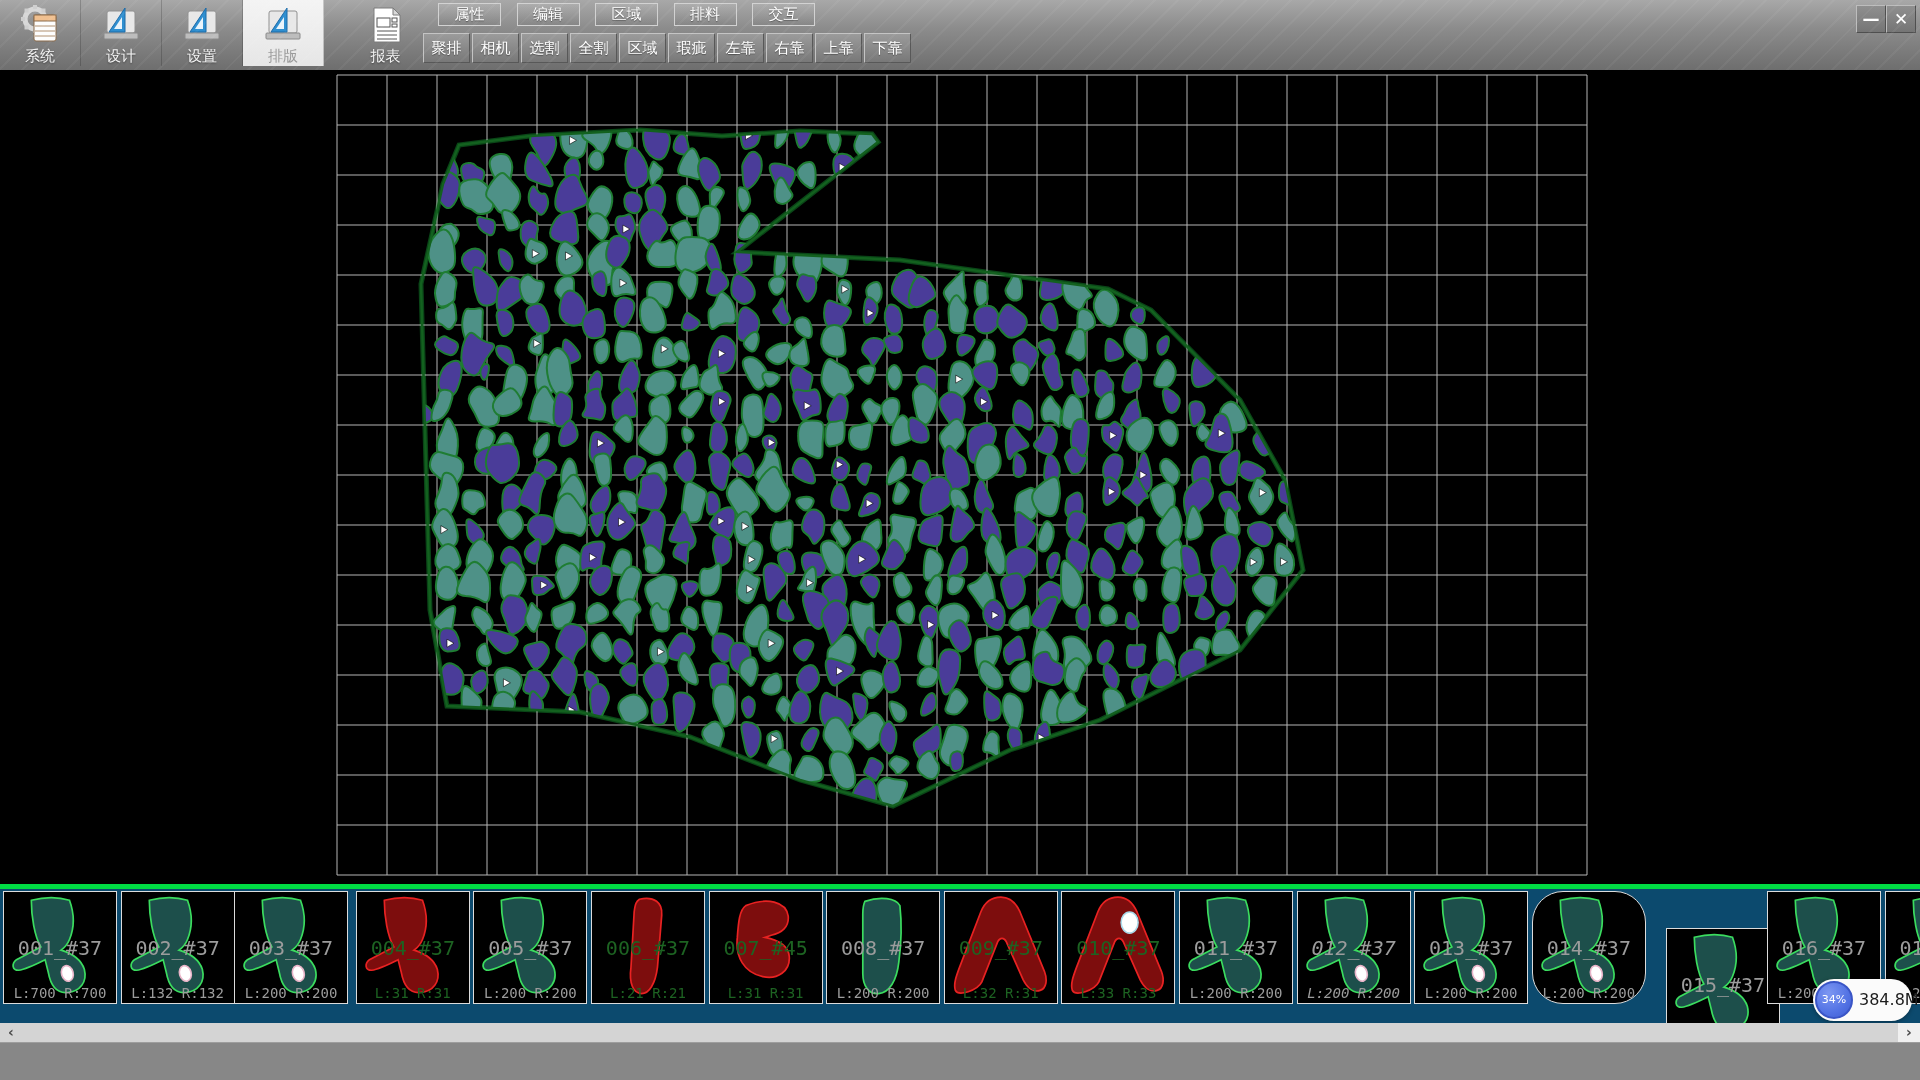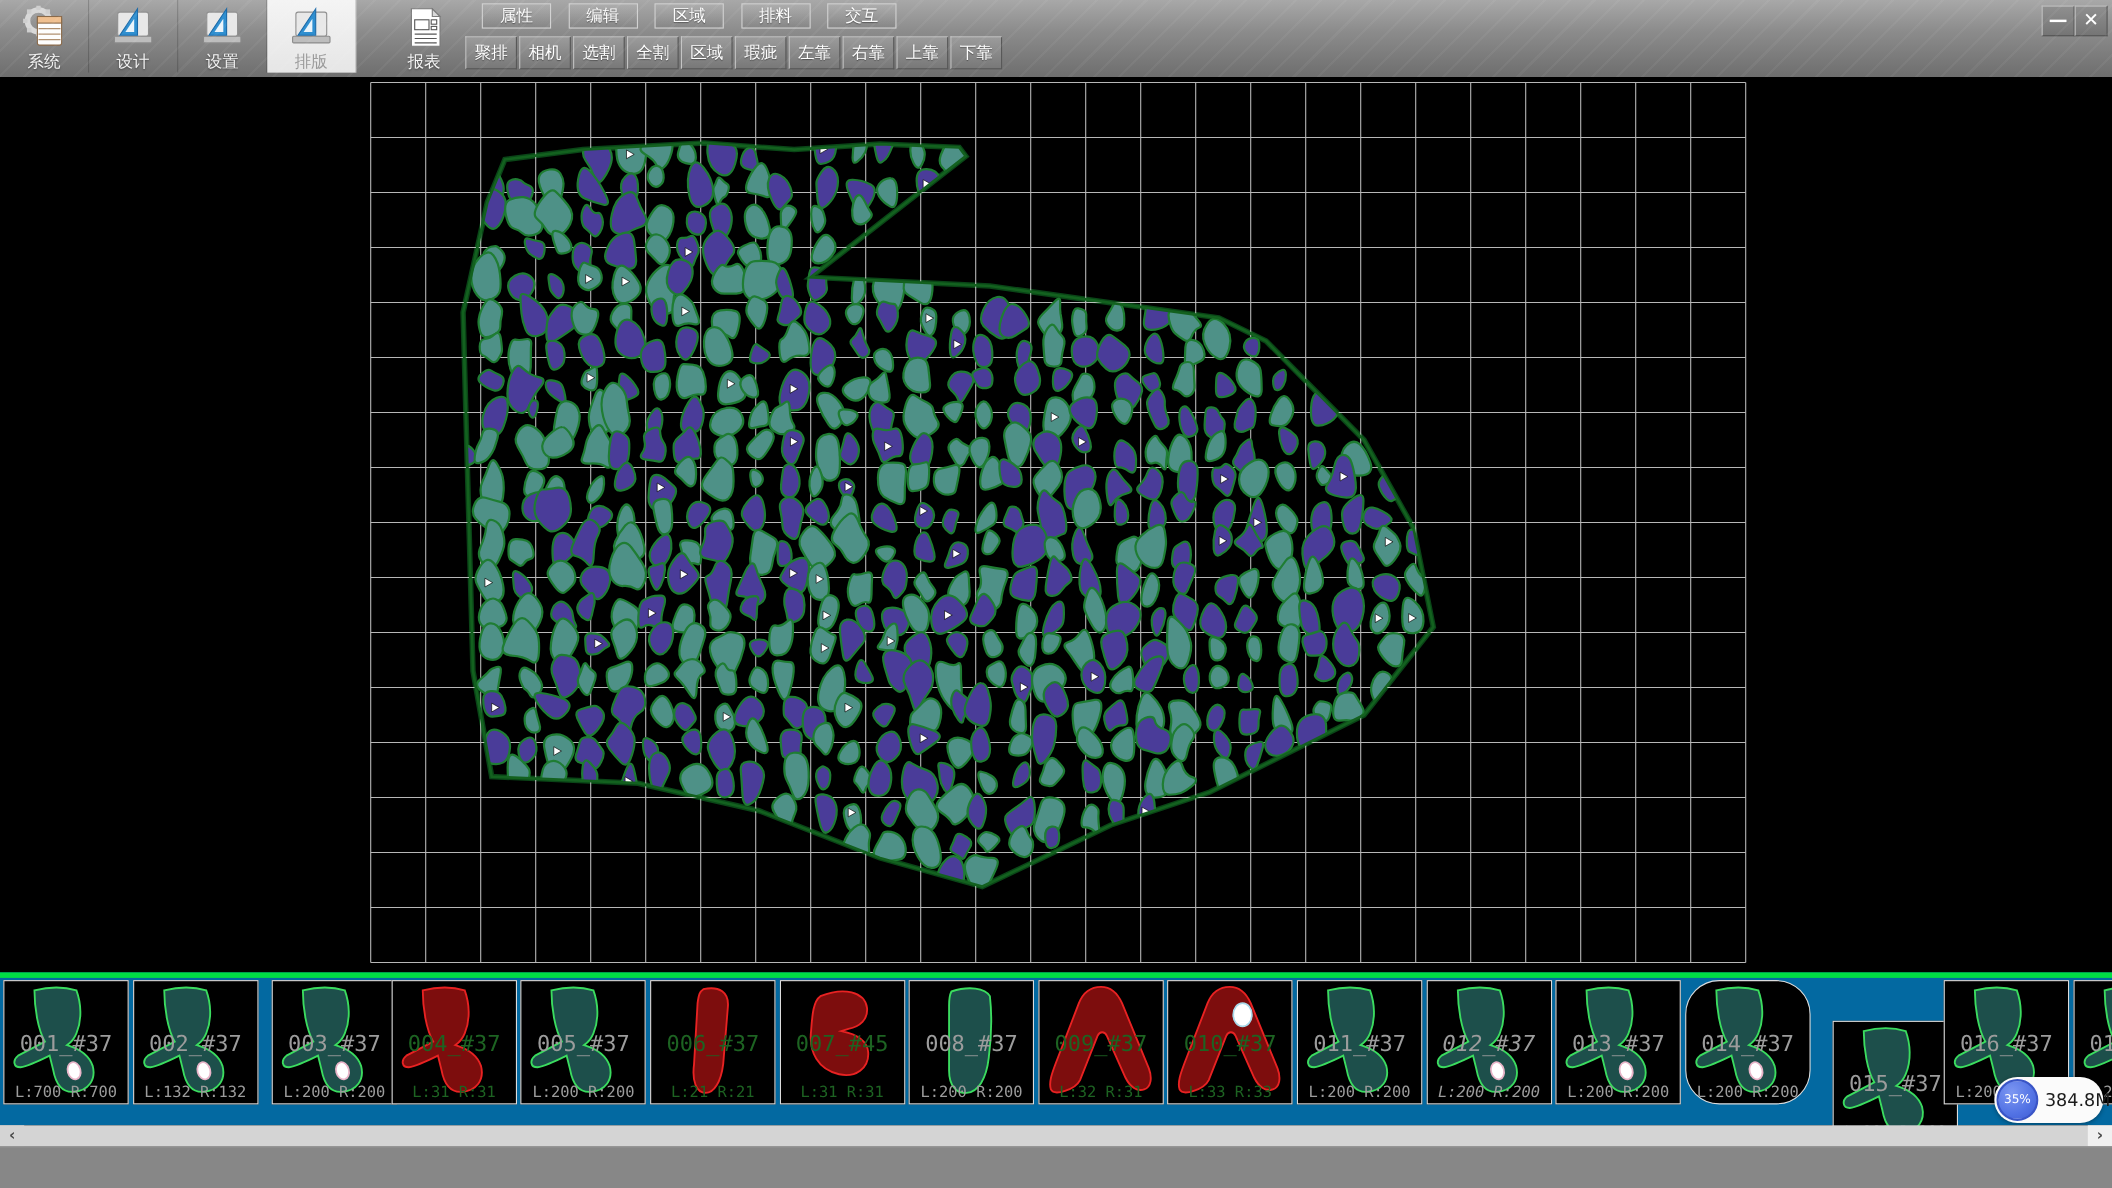--- a/index.html
+++ b/index.html
@@ -32,21 +32,21 @@
   .win-btn{position:absolute;top:5px;width:30px;height:28px;box-sizing:border-box;
           background:linear-gradient(#8f8f8f,#757575);
           border:1px solid;border-color:#bdbdbd #4f4f4f #4f4f4f #bdbdbd;
           color:#fff;font-size:17px;font-weight:bold;text-align:center;line-height:26px;}
 
   
   .canvas{position:absolute;left:0;top:70px;width:1920px;height:814px;background:#000;}
   .canvas svg{position:absolute;left:0;top:0;}
 
   
-  .strip{position:absolute;left:0;top:884px;width:1920px;height:139px;background:#0369a1;}
+  .strip{position:absolute;left:0;top:884px;width:1920px;height:139px;background:#0c4a6e;}
   .strip-line{position:absolute;left:0;top:0;width:1920px;height:5px;}
   .cell{position:absolute;top:7px;height:113px;width:114px;box-sizing:border-box;
         border:1px solid #dcdcdc;background:#000;overflow:hidden;}
   .cell svg{position:absolute;left:4px;top:1px;}
   .cell .pname{position:absolute;left:0;top:44px;width:100%;text-align:center;
         font-family:"DejaVu Sans Mono",monospace;font-size:20px;letter-spacing:0px;}
   .cell .plr{position:absolute;left:0;bottom:2px;width:100%;text-align:center;
         font-family:"DejaVu Sans Mono",monospace;font-size:14px;}
   .cell.teal .pname,.cell.teal .plr{color:#9c9c9c;}
   .cell.red .pname,.cell.red .plr{color:#1d6322;}
@@ -770,21 +770,21 @@
         <div class="plr">L:700 R:700</div>
       </div>
       <div class="cell teal" style="left: 120.6px;">
         <svg width="106" height="110" viewBox="0 0 100 100">
           <path d="M22,5 C34,2 48,2 58,5 C62,16 63,30 58,42 C56,47 53,50 50,52 C60,55 69,61 72,70 C75,82 68,91 56,92 C45,93 40,84 38,73 L35,61 C27,65 17,70 10,71 C4,71 3,65 8,61 L31,49 C25,39 22,20 22,5 Z" fill="#1d4f4b" stroke="#3bdc5f" stroke-width="1.6"></path>
           <ellipse cx="56" cy="74" rx="5.5" ry="7.5" fill="#fff" stroke="#e8b4c8" stroke-width="1.5" transform="rotate(-15 56 74)"></ellipse>
         </svg>
         <div class="pname">002_#37</div>
         <div class="plr">L:132 R:132</div>
       </div>
-      <div class="cell teal" style="left: 247px;">
+      <div class="cell teal" style="left: 234px;">
         <svg width="106" height="110" viewBox="0 0 100 100">
           <path d="M22,5 C34,2 48,2 58,5 C62,16 63,30 58,42 C56,47 53,50 50,52 C60,55 69,61 72,70 C75,82 68,91 56,92 C45,93 40,84 38,73 L35,61 C27,65 17,70 10,71 C4,71 3,65 8,61 L31,49 C25,39 22,20 22,5 Z" fill="#1d4f4b" stroke="#3bdc5f" stroke-width="1.6"></path>
           <ellipse cx="56" cy="74" rx="5.5" ry="7.5" fill="#fff" stroke="#e8b4c8" stroke-width="1.5" transform="rotate(-15 56 74)"></ellipse>
         </svg>
         <div class="pname">003_#37</div>
         <div class="plr">L:200 R:200</div>
       </div>
       <div class="cell red" style="left: 355.8px;">
         <svg width="106" height="110" viewBox="0 0 100 100">
           <path d="M22,5 C34,2 48,2 58,5 C62,16 63,30 58,42 C56,47 53,50 50,52 C60,55 69,61 72,70 C75,82 68,91 56,92 C45,93 40,84 38,73 L35,61 C27,65 17,70 10,71 C4,71 3,65 8,61 L31,49 C25,39 22,20 22,5 Z" fill="#7d0d0d" stroke="#e82222" stroke-width="1.6"></path>
@@ -884,21 +884,21 @@
         <svg width="106" height="110" viewBox="0 0 100 100">
           <path d="M22,5 C34,2 48,2 58,5 C62,16 63,30 58,42 C56,47 53,50 50,52 C60,55 69,61 72,70 C75,82 68,91 56,92 C45,93 40,84 38,73 L35,61 C27,65 17,70 10,71 C4,71 3,65 8,61 L31,49 C25,39 22,20 22,5 Z" fill="#1d4f4b" stroke="#3bdc5f" stroke-width="1.6"></path>
         </svg>
         <div class="pname">017_#37</div>
         <div class="plr">L:200 R:200</div>
       </div>
     </div>
 </div>
 
 <div class="badge">
-  <div class="badge-circle">35%</div>
+  <div class="badge-circle">34%</div>
   <div class="badge-text">384.8M</div>
 </div>
 
 <div class="hscroll">
   <div class="hs-arrow left">‹</div>
   <div class="hs-arrow right">›</div>
 </div>
 <div class="statusbar"></div>
 
 </body></html>

